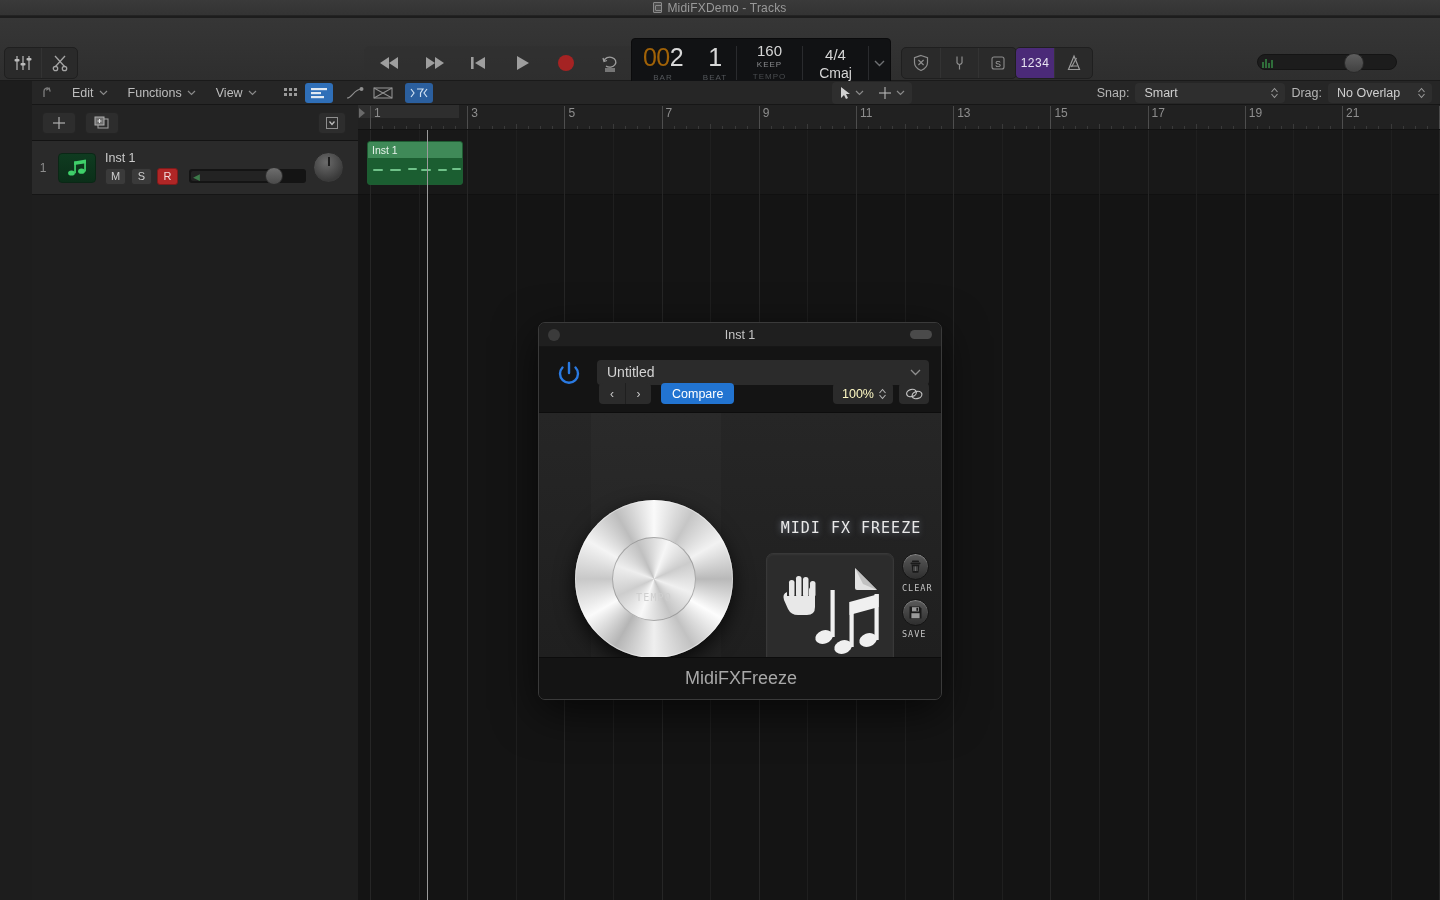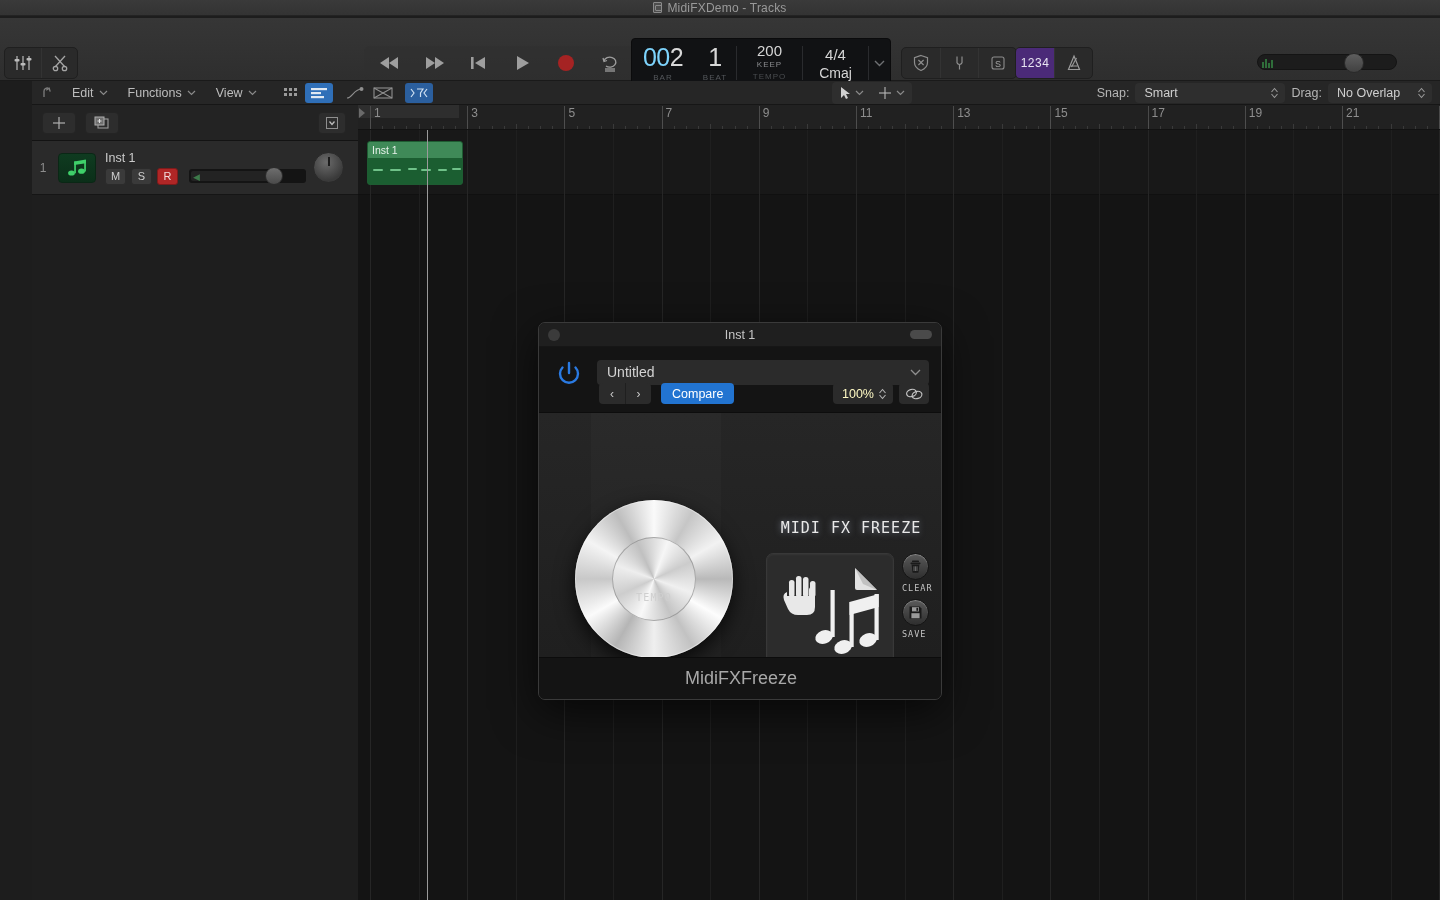--- a/index.html
+++ b/index.html
@@ -98,21 +98,21 @@
   }
   .lcd-sep { width: 1px; background: #2a2b2e; margin: 7px 0; }
   .lcd-pos { width: 108px; flex-direction: row; gap: 0; align-items: flex-start; }
   .lcd-bar-wrap, .lcd-beat-wrap {
     display: flex; flex-direction: column; align-items: center; justify-content: center;
     height: 100%;
   }
   .lcd-bar-wrap { width: 62px; }
   .lcd-beat-wrap { width: 42px; }
   .lcd-big { font-size: 25px; color: #d8d8d8; line-height: 1; letter-spacing: -0.5px; }
-  .lcd-big .dim { color: #7dd3fc; }
+  .lcd-big .dim { color: #a16207; }
   .lcd-sub { font-size: 8px; color: #55585c; letter-spacing: 1px; margin-top: 3px; }
   .lcd-tempo { width: 68px; }
   .lcd-num { font-size: 15px; color: #d6d6d6; line-height: 1.05; }
   .lcd-lbl { font-size: 8px; color: #8b8d90; letter-spacing: 1px; line-height: 1.5; }
   .lcd-lbl.dim2 { color: #4a4d50; }
   .lcd-sig { width: 68px; }
   .lcd-sig .s1 { font-size: 15px; color: #d6d6d6; }
   .lcd-sig .s2 { font-size: 14px; color: #d6d6d6; margin-top: 2px; }
   .lcd-chev { width: 22px; display: flex; align-items: center; justify-content: center; }
 
@@ -555,21 +555,21 @@
             <div class="lcd-big"><span class="dim">00</span><span>2</span></div>
             <div class="lcd-sub">BAR</div>
           </div>
           <div class="lcd-beat-wrap">
             <div class="lcd-big">1</div>
             <div class="lcd-sub">BEAT</div>
           </div>
         </div>
         <div class="lcd-sep"></div>
         <div class="lcd-cell lcd-tempo">
-          <div class="lcd-num">200</div>
+          <div class="lcd-num">160</div>
           <div class="lcd-lbl">KEEP</div>
           <div class="lcd-lbl dim2">TEMPO</div>
         </div>
         <div class="lcd-sep"></div>
         <div class="lcd-cell lcd-sig">
           <div class="s1">4/4</div>
           <div class="s2">Cmaj</div>
         </div>
         <div class="lcd-sep"></div>
         <div class="lcd-chev">

